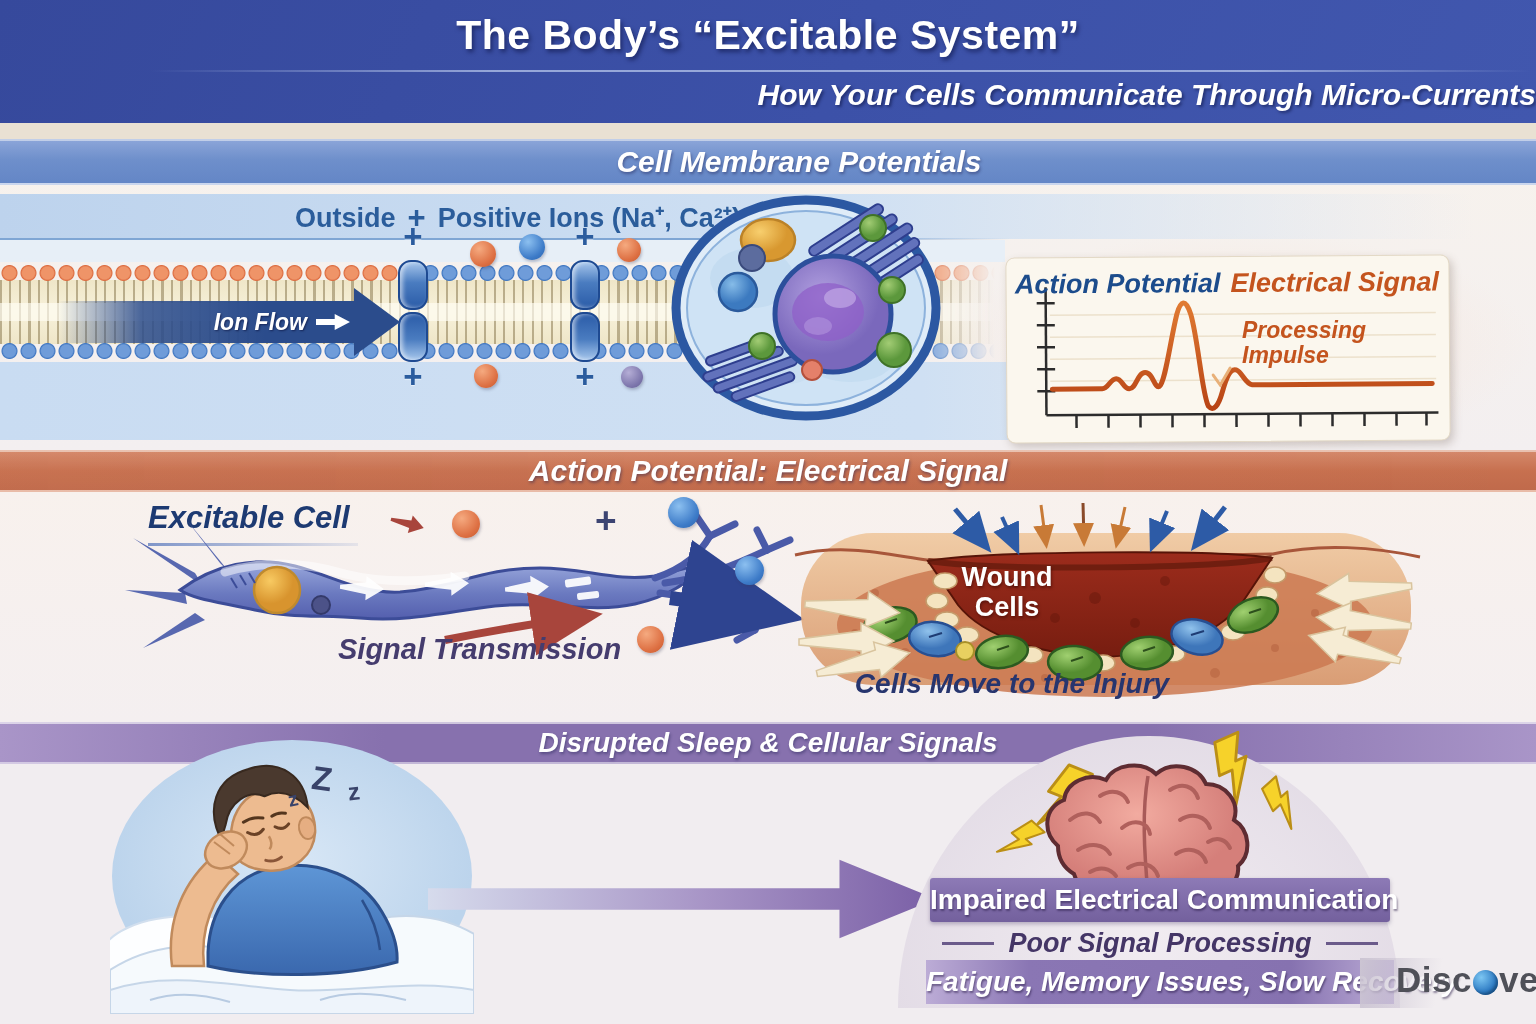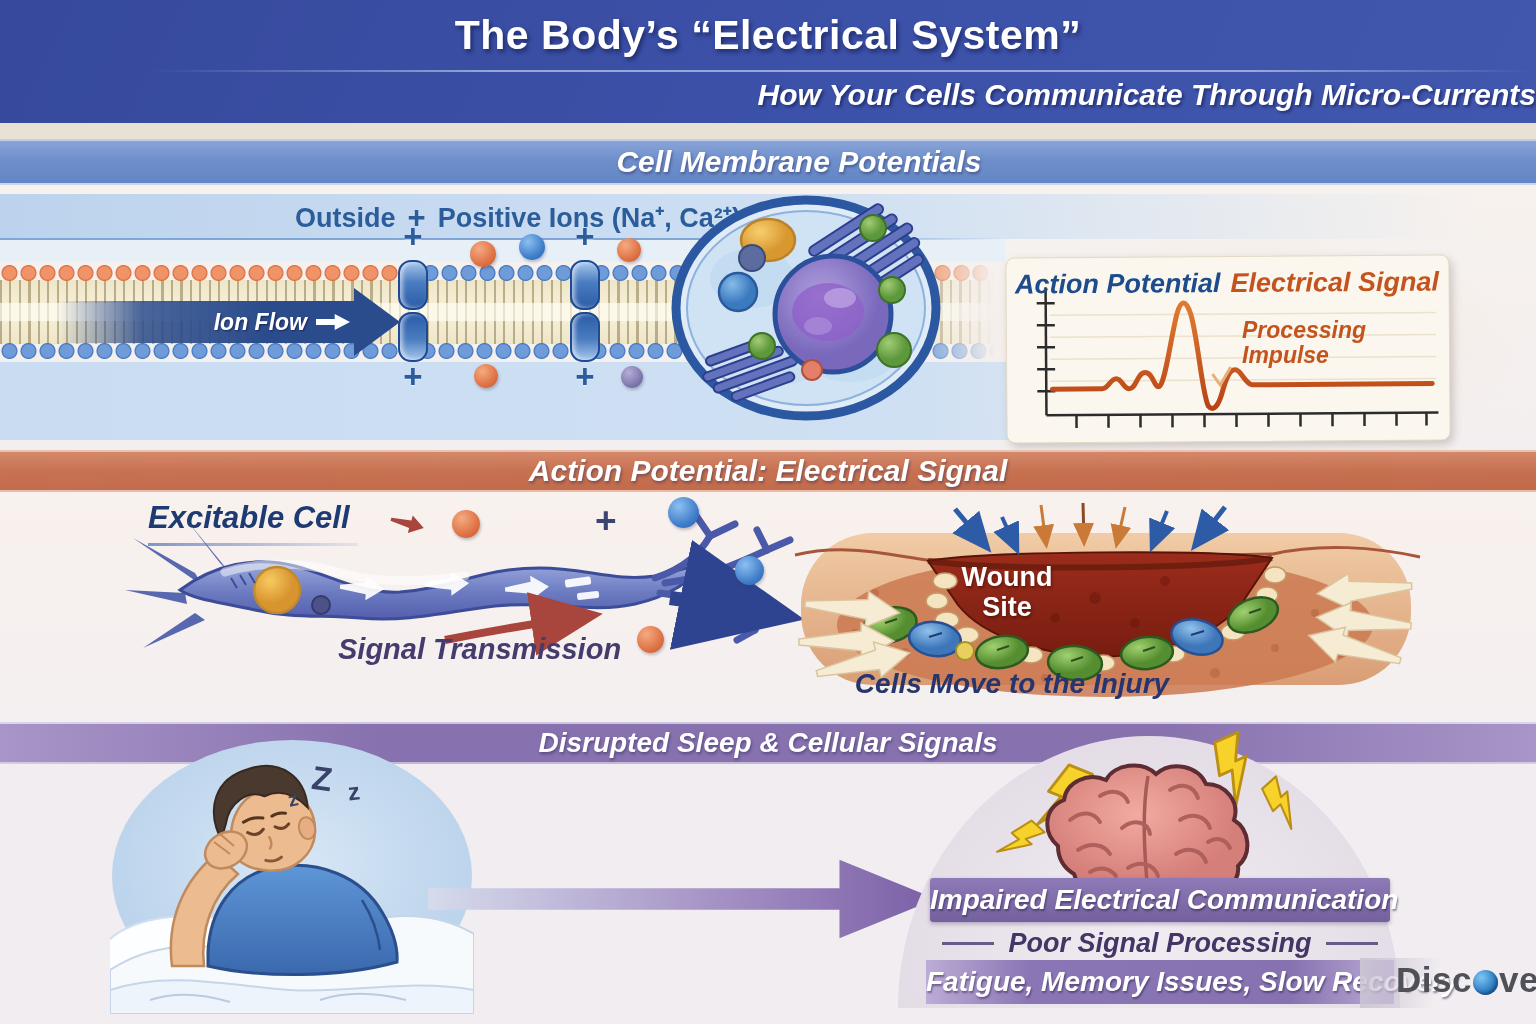--- a/index.html
+++ b/index.html
@@ -124,21 +124,21 @@
   .s3-bg{left:0;top:760px;width:1536px;height:264px;background:#f1edf0;}
   .zzz{color:#39436a;font-weight:bold;}
   .purple-arrow{left:428px;top:850px;width:508px;height:98px;
     background:linear-gradient(to right,#d6dbec 0%,#a794c6 55%,#7a5fa6 100%);
     clip-path:polygon(0 39%,81% 39%,81% 10%,100% 50%,81% 90%,81% 61%,0 61%);}
   .dome{left:898px;top:736px;width:502px;height:272px;
     border-radius:251px 251px 0 0 / 272px 272px 0 0;
     background:radial-gradient(ellipse at 50% 75%,#f1ecf1 0%,#e3dce6 75%,#d8d0dd 100%);}
   .impaired-banner{left:930px;top:878px;width:460px;height:44px;line-height:44px;text-align:center;
     background:linear-gradient(180deg,#8d7ab6 0%,#73609d 100%);border-radius:3px;
-    color:#fff;font-size:28px;font-weight:bold;font-style:italic;
+    color:#fff;font-size:28px;font-weight:bold;
     text-shadow:1px 2px 2px rgba(40,25,70,.5);box-shadow:0 2px 4px rgba(70,55,100,.35);}
   .poor-row{left:930px;top:928px;width:460px;display:flex;align-items:center;justify-content:center;gap:14px;}
   .poor-line{width:52px;height:3px;background:#6a5a8a;}
   .poor-text{font-size:27px;color:#443566;font-weight:bold;font-style:italic;white-space:nowrap;}
   .fatigue-band{left:926px;top:960px;width:468px;height:44px;line-height:44px;text-align:center;
     background:linear-gradient(90deg,#bcacd6 0%,#8a76b4 22%,#8672b0 78%,#bcacd6 100%);
     color:#fff;font-size:28px;font-weight:bold;font-style:italic;
     text-shadow:1px 2px 2px rgba(40,25,70,.5);}
 
   .brand-bg{left:1360px;top:958px;width:176px;height:50px;
@@ -148,21 +148,21 @@
   .brand .globe{display:inline-block;width:25px;height:25px;border-radius:50%;margin:4px 1px 0 1px;
     background:radial-gradient(circle at 33% 30%,#7cc6f2,#2f7cc4 60%,#1b578f);
     box-shadow:inset -2px -2px 3px rgba(10,50,90,.5);}
 </style>
 </head>
 <body>
 
 <div id="stage">
 
   <div class="abs header">
-    <div class="abs header-title nowrap">The Body’s “Electrical System”</div>
+    <div class="abs header-title nowrap">The Body’s “Excitable System”</div>
     <div class="abs header-divider"></div>
     <div class="abs header-subtitle nowrap">How Your Cells Communicate Through Micro-Currents</div>
   </div>
   <div class="abs cream-strip"></div>
 
   <div class="abs s1-bg"></div>
   <div class="abs banner banner1">Cell Membrane Potentials</div>
 
   <div class="abs outside-band"></div>
   <div class="abs outside-underline"></div>
@@ -478,21 +478,21 @@
       <path d="M 207 14 L 221 45" stroke="#2d5ba6" stroke-width="4" marker-end="url(#mkB2)"></path>
       <path d="M 246 2 L 251 40" stroke="#c87a36" stroke-width="3" marker-end="url(#mkO2)"></path>
       <path d="M 288 0 L 289 38" stroke="#8a4a2a" stroke-width="3" marker-end="url(#mkO2)"></path>
       <path d="M 330 4 L 322 40" stroke="#c87a36" stroke-width="3" marker-end="url(#mkO2)"></path>
       <path d="M 372 8 L 358 42" stroke="#2d5ba6" stroke-width="4" marker-end="url(#mkB2)"></path>
       <path d="M 430 4 L 402 40" stroke="#2d5ba6" stroke-width="5" marker-end="url(#mkB2)"></path>
     </g>
   </svg>
 
   <div class="abs wound-line1">Wound</div>
-  <div class="abs wound-line2">Site</div>
+  <div class="abs wound-line2">Cells</div>
   <div class="abs cellsmove-label nowrap">Cells Move to the Injury</div>
 
   <div class="abs s3-bg"></div>
   <div class="abs banner banner3">Disrupted Sleep &amp; Cellular Signals</div>
 
   <svg class="abs" style="left:110px;top:738px;" width="364" height="276" viewBox="0 0 364 276">
     <defs>
       <radialGradient id="bgBlue" cx="50%" cy="45%">
           <stop offset="0%" stop-color="#d8e7f6"></stop>
           <stop offset="100%" stop-color="#bcd4ec"></stop>

